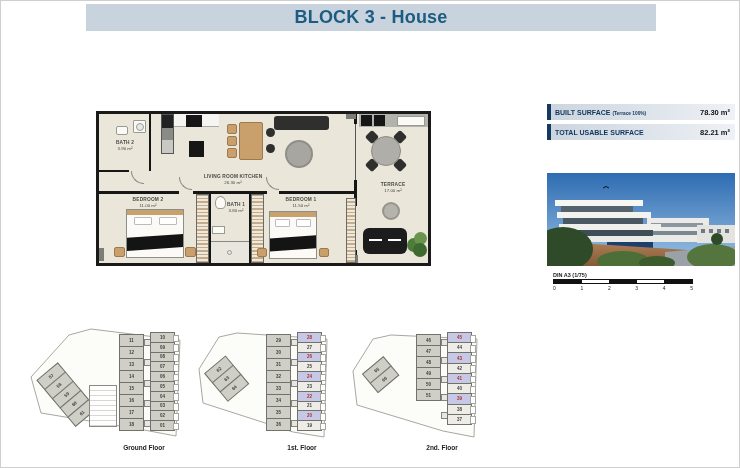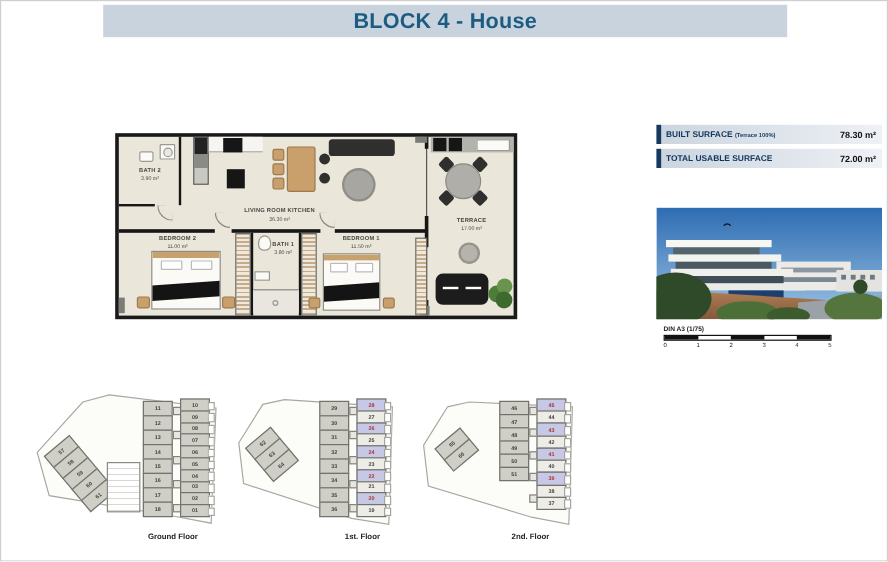--- a/index.html
+++ b/index.html
@@ -65,21 +65,21 @@
   .strip .unit{width:26px;height:11px;flex:none;}
   .garage{position:absolute;background:repeating-linear-gradient(180deg,#fff 0 4px,#d8d8d2 4px 5px);border:1px solid #8a8a84;}
   .floor-label{position:absolute;font-size:6.5px;font-weight:bold;color:#222;text-align:center;}
 </style>
 </head>
 <body>
 
 <div class="page">
 
   <div class="header">
-    <span class="title-prefix">BLOCK 4 - House</span>
+    <span class="title-prefix">BLOCK 3 - House</span>
   </div>
 
   <div class="plan">
 
     <div class="w" style="left:0;top:77px;width:80px;height:3px"></div>
     <div class="w" style="left:94px;top:77px;width:74px;height:3px"></div>
     <div class="w" style="left:180px;top:77px;width:77px;height:3px"></div>
     <div class="w" style="left:50px;top:0;width:2px;height:57px"></div>
     <div class="w" style="left:0;top:56px;width:30px;height:2px"></div>
     <div style="left:256px;top:0;width:1px;height:149px;background:#555"></div>
@@ -198,21 +198,21 @@
         <span>BUILT SURFACE</span>
         <span class="snote">(Terrace 100%)</span>
       </span>
       <span class="svalue">78.30 m²</span>
     </div>
     <div class="srow" style="top:123px">
       <span class="slabel">
         <span>TOTAL USABLE SURFACE</span>
         <span class="snote"></span>
       </span>
-      <span class="svalue">72.00 m²</span>
+      <span class="svalue">82.21 m²</span>
     </div>
   </div>
 
   <svg class="photo" viewBox="0 0 188 93" preserveAspectRatio="none">
     <defs>
       <linearGradient id="sky" x1="0" y1="0" x2="0" y2="1">
         <stop offset="0" stop-color="#2e6cb2"></stop>
           <stop offset="1" stop-color="#9cc3e4"></stop>
       </linearGradient>
       <linearGradient id="gnd" x1="0" y1="0" x2="0" y2="1">

